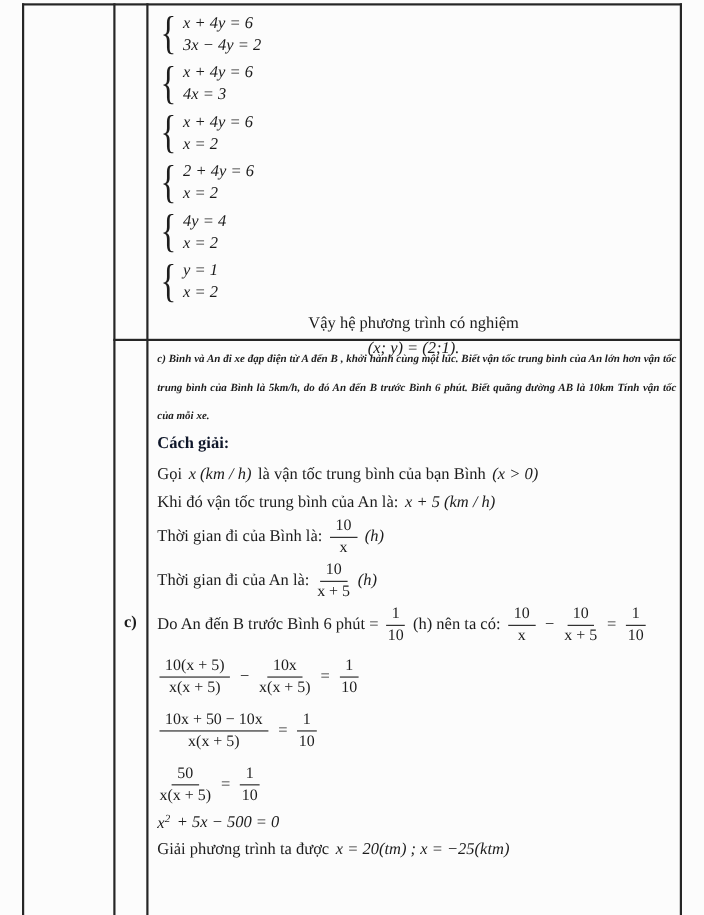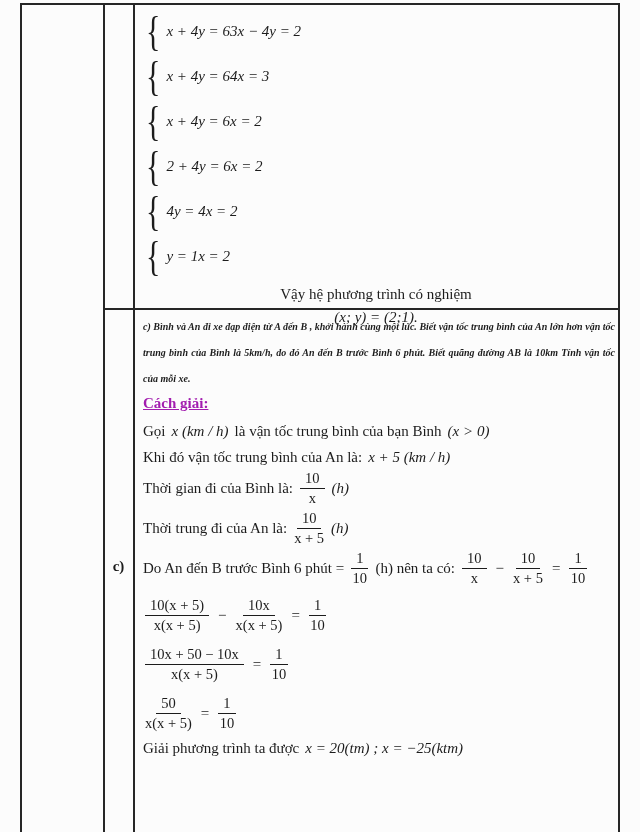--- a/index.html
+++ b/index.html
@@ -28,32 +28,32 @@
   }
 
   
   #row1{position:absolute;left:146px;top:8px;width:460px;}
   .system{display:flex;align-items:center;height:45px;}
   .brace{
     font-size:30px;line-height:45px;
     transform:scaleY(1.4);transform-origin:center;
     margin-right:6px;font-weight:normal;color:#1c1c1c;
   }
-  .sys-lines{display:flex;flex-direction:row;justify-content:flex-end;}
+  .sys-lines{display:flex;flex-direction:column;justify-content:flex-end;}
   .sys-line{font-size:15px;line-height:20px;font-style:italic;}
   .conclusion{margin-top:8px;font-size:15px;height:22px;display:flex;align-items:center;gap:6px;flex-direction:column;}
   .math{font-style:italic;}
 
   
   #row2{position:absolute;left:143px;top:314px;width:472px;font-size:15px;}
   .problem{
     font-weight:bold;font-style:italic;
     font-size:10px;line-height:26px;text-align:justify;
   }
-  .sol-header{color:#a21caf;font-weight:bold;font-size:15px;margin-top:3px;height:21px;text-decoration:underline;}
+  .sol-header{color:#0f172a;font-weight:bold;font-size:15px;margin-top:3px;height:21px;}
   .tline{display:flex;align-items:center;gap:6px;height:22px;margin-top:4px;white-space:nowrap;}
   .mline{display:flex;align-items:center;gap:5px;white-space:nowrap;}
   .h40{height:40px;margin-top:0;}
   .h44{height:44px;margin-top:5px;}
   .mt2{margin-top:2px;}
   .mt6{margin-top:6px;}
 
   .frac{
     display:inline-flex;flex-direction:column;align-items:center;
     font-size:14.5px;line-height:17px;margin:0 2px;
@@ -154,21 +154,21 @@
     <div class="mline h40">
       <span>Thời gian đi của Bình là:</span>
       <span class="frac">
         <span class="num">10</span>
         <span class="den">x</span>
       </span>
       <span class="math">(h)</span>
     </div>
 
     <div class="mline h40">
-      <span>Thời trung đi của An là:</span>
+      <span>Thời gian đi của An là:</span>
       <span class="frac">
         <span class="num">10</span>
         <span class="den">x + 5</span>
       </span>
       <span class="math">(h)</span>
     </div>
 
     <div class="mline h40">
       <span>Do An đến B trước Bình 6 phút =</span>
       <span class="frac">
@@ -227,20 +227,24 @@
         <span class="den">x(x + 5)</span>
       </span>
       <span class="op">=</span>
       <span class="frac">
         <span class="num">1</span>
         <span class="den">10</span>
       </span>
     </div>
 
 
+    <div class="tline mt2">
+      <span class="math"><i>x</i><sup>2</sup></span>
+      <span class="math">+ 5x − 500 = 0</span>
+    </div>
 
     <div class="tline mt2">
       <span>Giải phương trình ta được</span>
       <span class="math">x = 20(tm) ;   x = −25(ktm)</span>
     </div>
 
   </div>
 </div>
 
 </body></html>

